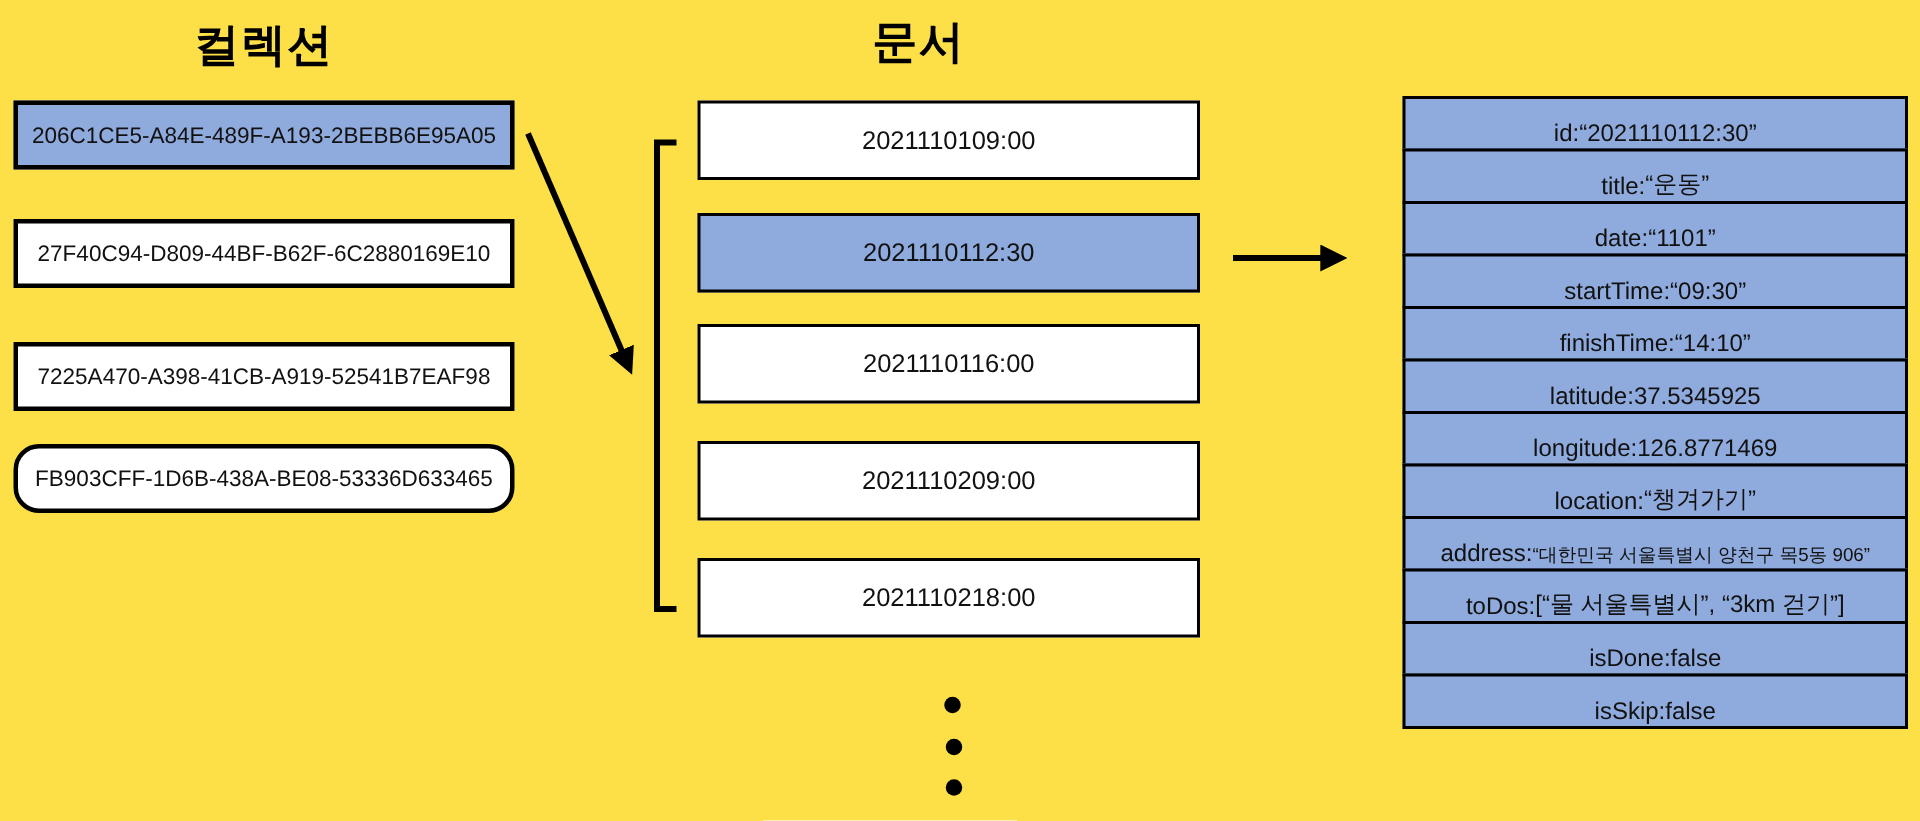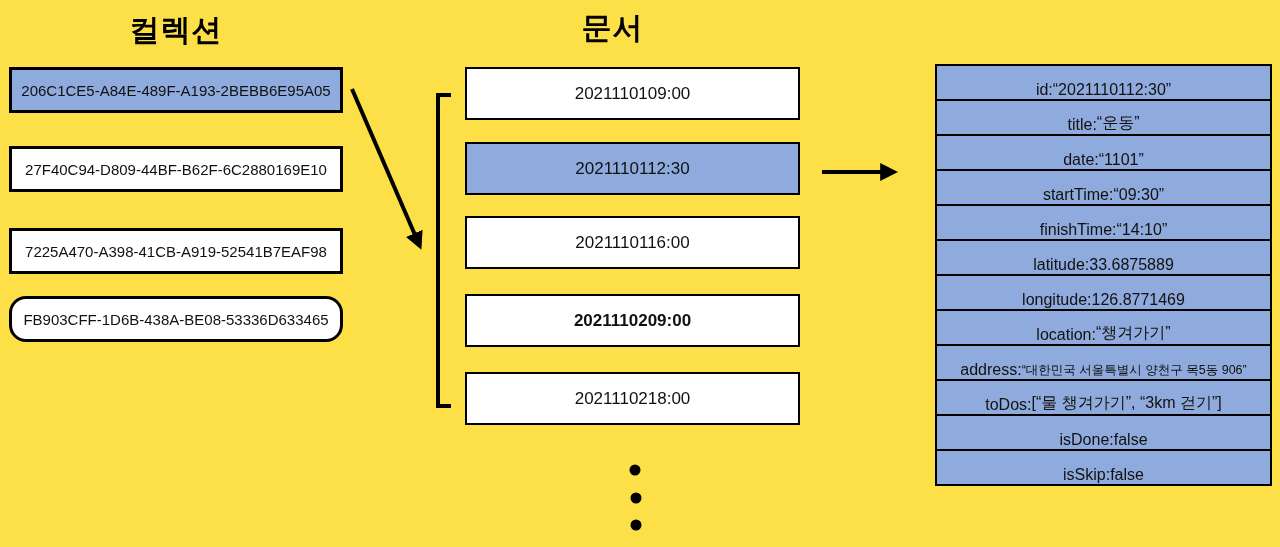--- a/index.html
+++ b/index.html
@@ -57,21 +57,21 @@
   <div class="box c-item hl" style="top:67px;">206C1CE5-A84E-489F-A193-2BEBB6E95A05</div>
   <div class="box c-item" style="top:146px;">27F40C94-D809-44BF-B62F-6C2880169E10</div>
   <div class="box c-item" style="top:228px;text-align:center;">7225A470-A398-41CB-A919-52541B7EAF98</div>
   <div class="box c-item" style="top:296px;border-radius:17px;">FB903CFF-1D6B-438A-BE08-53336D633465</div>
 
   <div class="title" style="left:445px; top:8px; width:335px;">문서</div>
 
   <div class="box d-item" style="top:67px;">2021110109:00</div>
   <div class="box d-item hl" style="top:142px;">2021110112:30</div>
   <div class="box d-item" style="top:216px;">2021110116:00</div>
-  <div class="box d-item" style="top:294px;font-weight:bold;">2021110209:00</div>
+  <div class="box d-item" style="top:294px;">2021110209:00</div>
   <div class="box d-item" style="top:372px;">2021110218:00</div>
 
   <div class="f-col">
 
     <div class="f-row">
       <span>id</span>
         <span> : </span>
         <span>“2021110112:30”</span>
     </div>
     <div class="f-row">
@@ -90,41 +90,41 @@
         <span>“09:30”</span>
     </div>
     <div class="f-row">
       <span>finishTime</span>
         <span> : </span>
         <span>“14:10”</span>
     </div>
     <div class="f-row">
       <span>latitude</span>
         <span> : </span>
-        <span>33.6875889</span>
+        <span>37.5345925</span>
     </div>
     <div class="f-row">
       <span>longitude</span>
         <span> : </span>
         <span>126.8771469</span>
     </div>
     <div class="f-row">
       <span>location</span>
         <span> : </span>
         <span>“챙겨가기”</span>
     </div>
     <div class="f-row">
       <span>address</span>
         <span> : </span>
         <span class="small">“대한민국 서울특별시 양천구 목5동 906”</span>
     </div>
     <div class="f-row">
       <span>toDos</span>
         <span> : </span>
-        <span>[“물 챙겨가기”, “3km 걷기”]</span>
+        <span>[“물 서울특별시”, “3km 걷기”]</span>
     </div>
     <div class="f-row">
       <span>isDone</span>
         <span> : </span>
         <span>false</span>
     </div>
     <div class="f-row">
       <span>isSkip</span>
         <span> : </span>
         <span>false</span>

